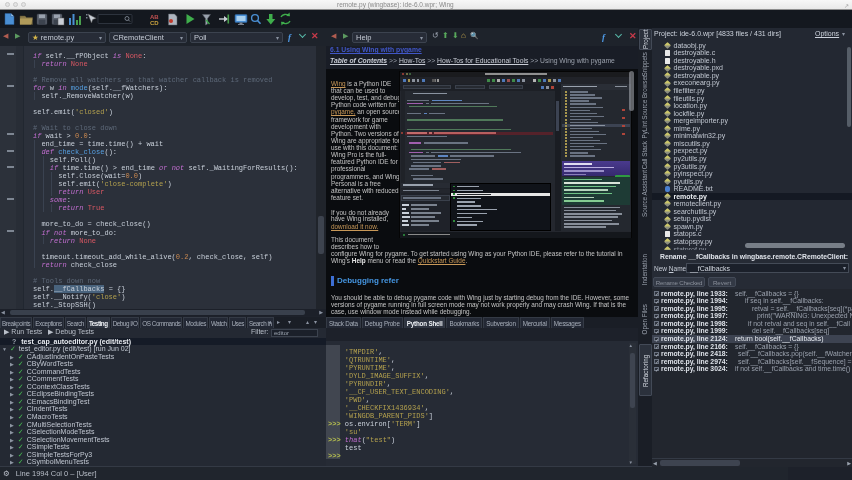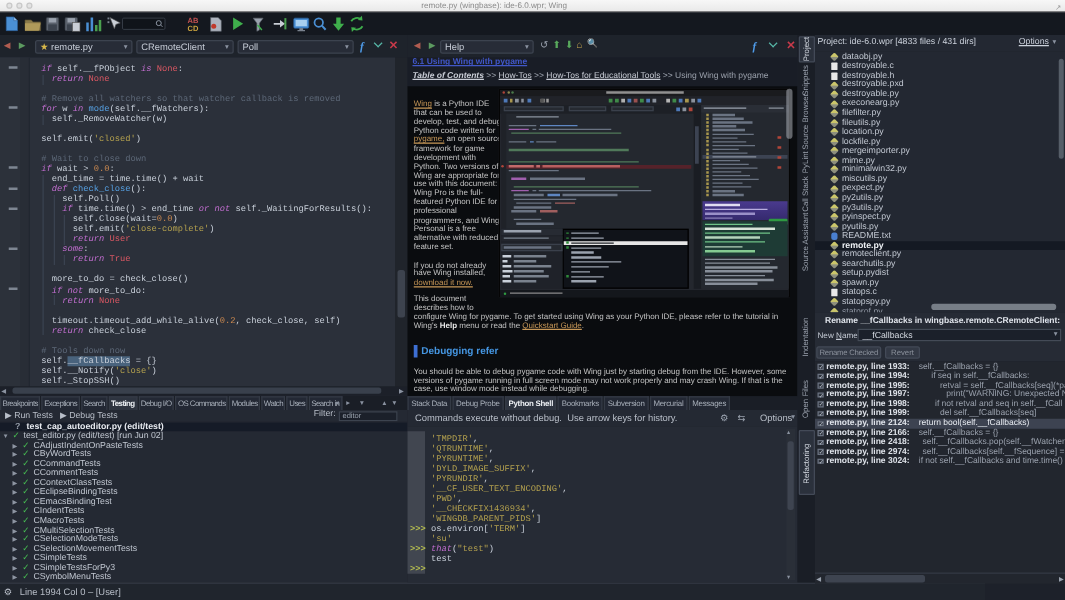--- a/index.html
+++ b/index.html
@@ -524,27 +524,20 @@
   <div class="abs" style="left:629px;top:71px;width:5px;height:40px;background:rgba(185,190,198,0.5);border-radius:2.5px"></div>
   <div class="abs ptabrow" id="midtabs">
     <div class="ptab">Stack Data</div>
       <div class="ptab">Debug Probe</div>
       <div class="ptab on">Python Shell</div>
       <div class="ptab">Bookmarks</div>
       <div class="ptab">Subversion</div>
       <div class="ptab">Mercurial</div>
       <div class="ptab">Messages</div>
   </div>
-  <div class="abs" id="shellhead">
-    <span style="margin-left:6px">Commands execute without debug.&nbsp; Use arrow keys for history.</span>
-    <span style="position:absolute;left:250px;color:#9aa2ae">⚙</span>
-    <span style="position:absolute;left:264px;color:#9aa2ae">⇆</span>
-    <span style="position:absolute;left:282px">Options</span>
-    <span style="position:absolute;left:307px;color:#8a92a0;font-size:6px">▾</span>
-  </div>
   <div class="abs" id="shell">
     <div id="shellgut"></div>
     <div id="shellcode">    <span class="s">'TMPDIR'</span>,
     <span class="s">'QTRUNTIME'</span>,
     <span class="s">'PYRUNTIME'</span>,
     <span class="s">'DYLD_IMAGE_SUFFIX'</span>,
     <span class="s">'PYRUNDIR'</span>,
     <span class="s">'__CF_USER_TEXT_ENCODING'</span>,
     <span class="s">'PWD'</span>,
     <span class="s">'__CHECKFIX1436934'</span>,

